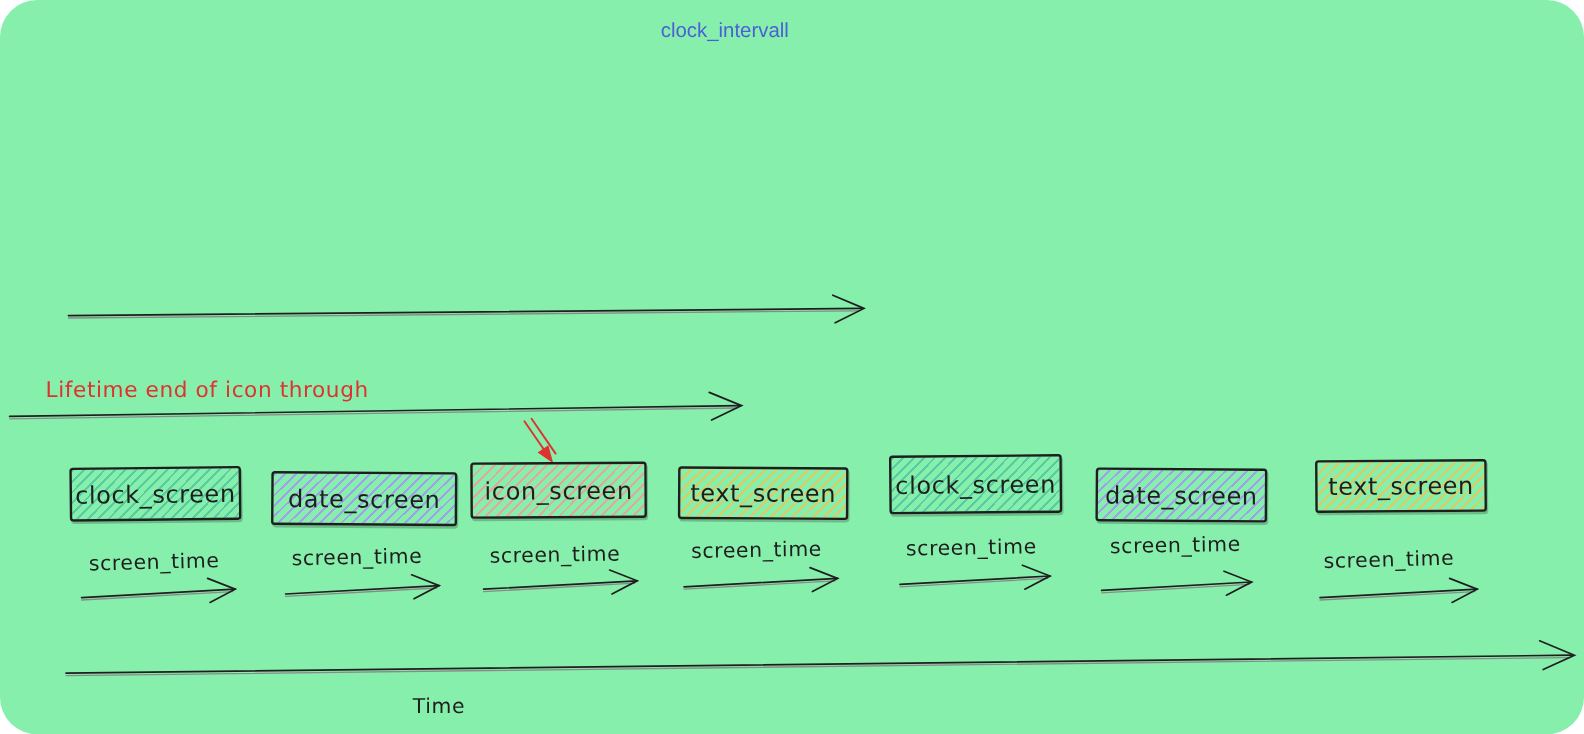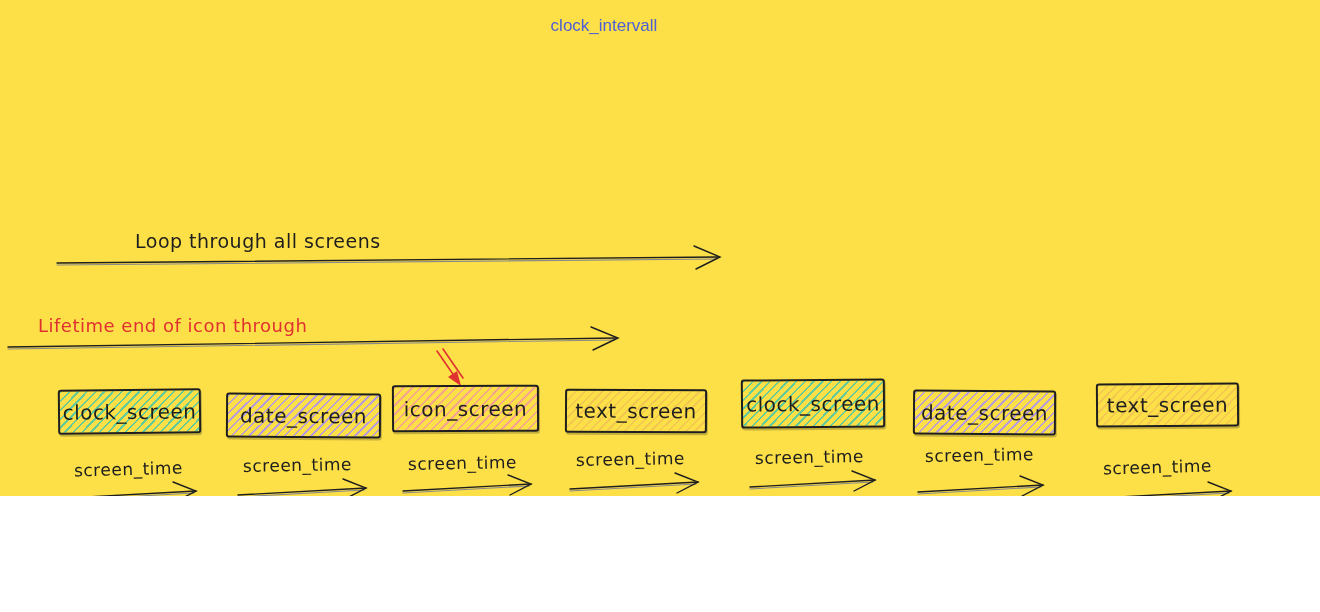--- a/index.html
+++ b/index.html
@@ -1,24 +1,25 @@
 <!DOCTYPE html>
 <html><head>
 <meta charset="utf-8">
 <style>
   * { box-sizing: border-box; margin: 0; padding: 0; }
   html, body { background: #ffffff; }
   .canvas {
     position: relative;
     width: 1320px;
-    height: 496px;
-    background: #fde047;
+    height: 612px;
+    background: #86efac;
     overflow: hidden;
     font-family: "DejaVu Sans", sans-serif;
     color: #1e1e1e;
+    border-radius: 31px;
   }
   .title {
     position: absolute;
     left: 0; right: 0;
     top: 16px;
     text-align: center;
     transform: translateX(-56px);
     font-family: "Liberation Sans", sans-serif;
     font-size: 17px;
     color: #4c5fd6;
@@ -134,21 +135,20 @@
       <polyline class="ink-line" points="1208,482 1231,491 1210,502"></polyline>
     </g>
 
     <g>
       <line class="ghost-line" x1="55" y1="563" x2="1308" y2="548"></line>
       <line class="ink-line" x1="55" y1="561" x2="1310" y2="546"></line>
       <polyline class="ink-line" points="1283,534 1312,546 1286,558"></polyline>
     </g>
   </svg>
 
-  <div class="label loop">Loop through all screens</div>
   <div class="label lifetime">Lifetime end of icon through</div>
 
   <div class="screen-box fill-green box1">
     <span>clock_screen</span>
   </div>
   <div class="screen-box fill-purple box2">
     <span>date_screen</span>
   </div>
   <div class="screen-box fill-pink box3">
     <span>icon_screen</span>
@@ -167,15 +167,15 @@
   </div>
 
   <div class="label st st1">screen_time</div>
   <div class="label st st2">screen_time</div>
   <div class="label st st3">screen_time</div>
   <div class="label st st4">screen_time</div>
   <div class="label st st5">screen_time</div>
   <div class="label st st6">screen_time</div>
   <div class="label st st7">screen_time</div>
 
-  <div class="label time">Loop</div>
+  <div class="label time">Time</div>
 
 </div>
 
 </body></html>

